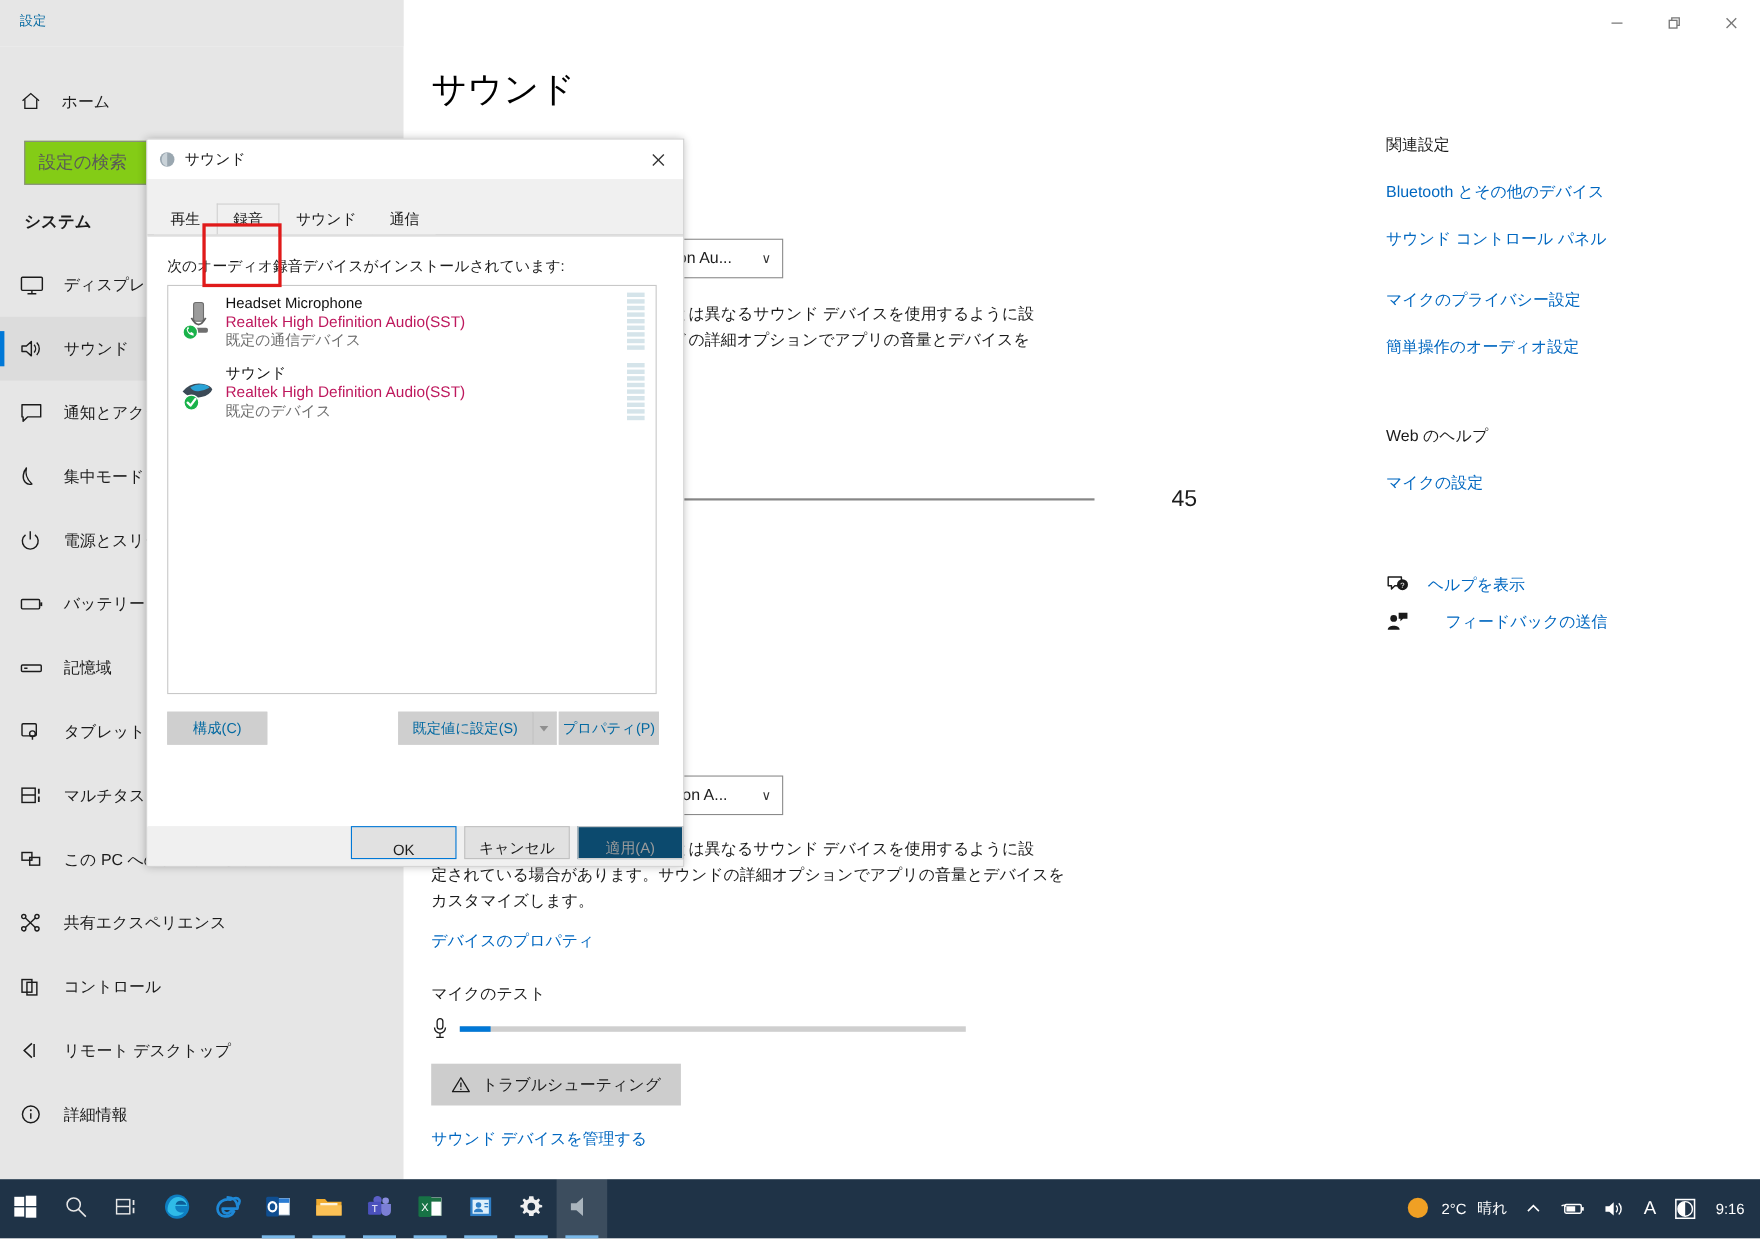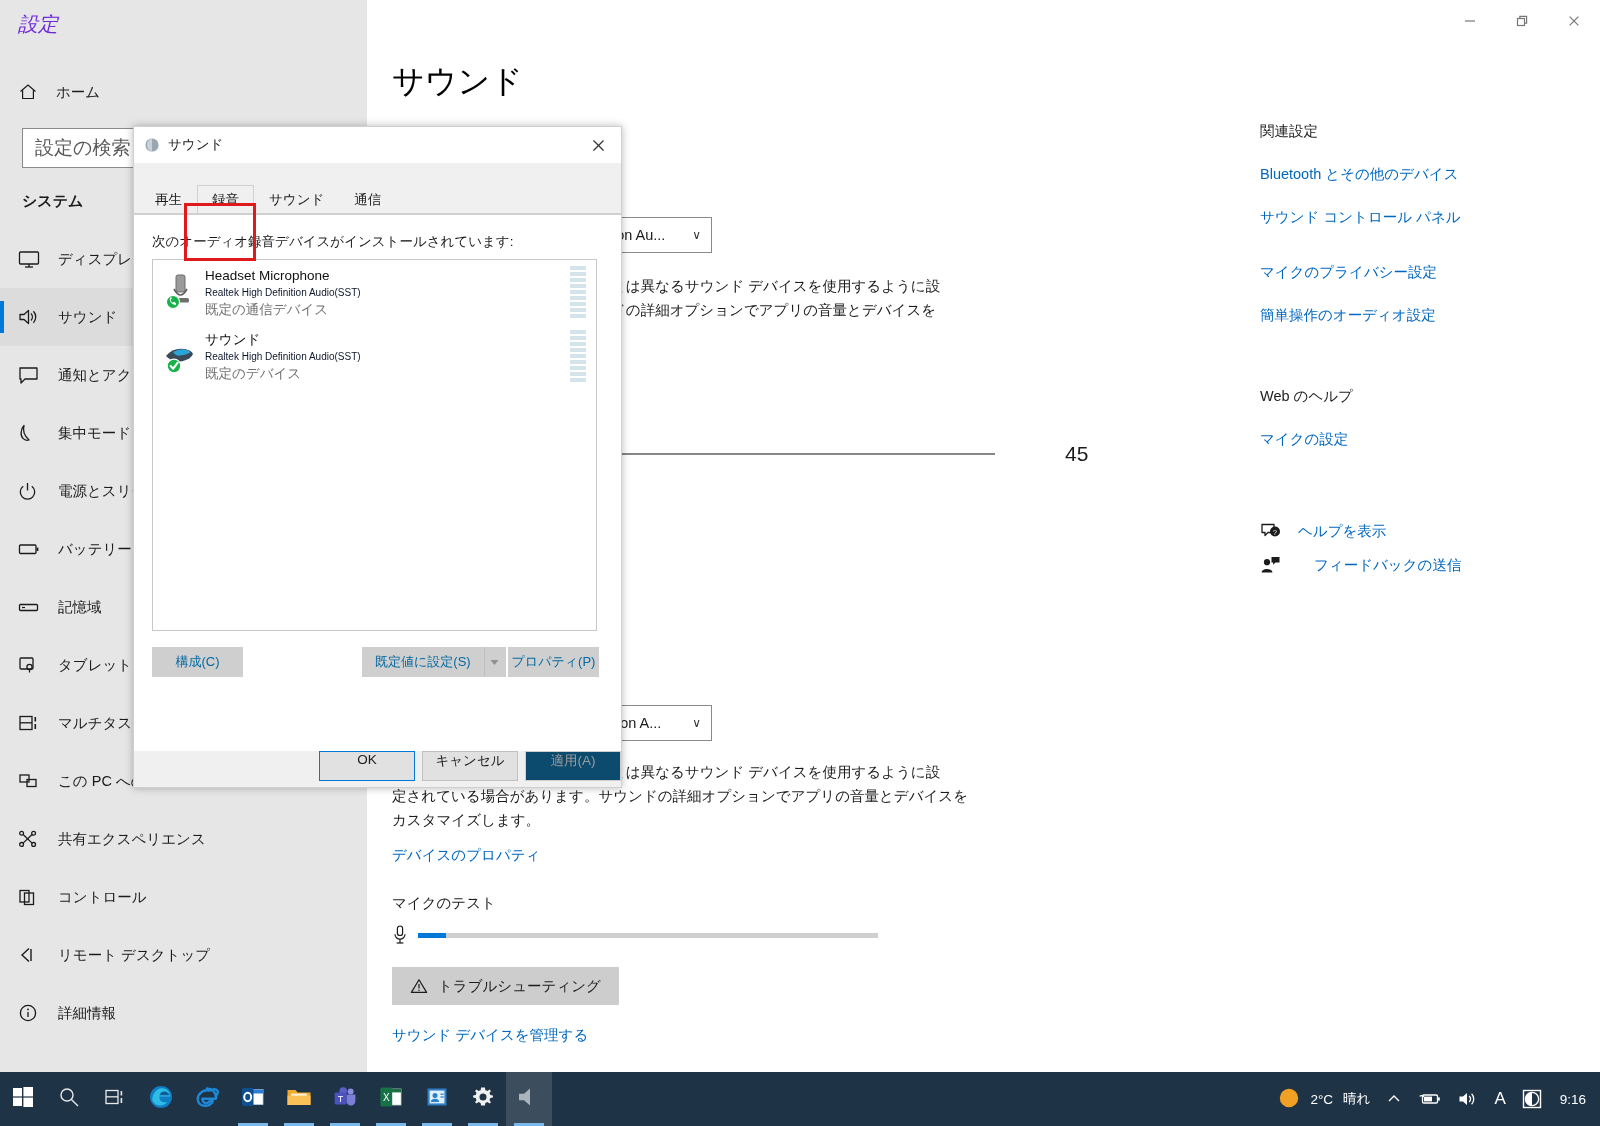--- a/index.html
+++ b/index.html
@@ -23,21 +23,21 @@
   .title-bar-left {
     position: absolute; left: 0; top: 0; width: 367px; height: 42px;
     background: #e6e6e6;
   }
   .title-bar-right {
     position: absolute; left: 367px; top: 0; width: 1233px; height: 42px;
     background: #ffffff;
   }
   .app-title {
     position: absolute; left: 18px; top: 11px;
-    font-size: 20px; color: #6d28d9; font-style: italic;
+    font-size: 12px; color: #0369a1;
   }
   .win-btns {
     position: absolute; right: 0; top: 0; height: 42px; display: flex;
   }
   .win-btn {
     width: 52px; height: 42px; display: flex; align-items: center; justify-content: center;
     color: #4a4a4a; font-size: 14px; line-height: 1;
   }
   .win-btn svg { display:block; }
 
@@ -48,23 +48,23 @@
   }
   .home-item {
     position: absolute; left: 0; top: 28px; width: 367px; height: 44px;
     display: flex; align-items: center; padding-left: 18px; box-sizing: border-box;
   }
   .home-icon { width: 28px; display:flex; align-items:center; color:#1b1b1b; }
   .home-label { font-size: 14.5px; color: #1b1b1b; margin-left: 10px; }
 
   .search-box {
     position: absolute; left: 22px; top: 86px; width: 180px; height: 40px;
-    background: #ffffff; border: 1px solid #8a8a8a; box-sizing: border-box;
+    background: #84cc16; border: 1px solid #8a8a8a; box-sizing: border-box;
     display: flex; align-items: center; padding-left: 12px;
-    font-size: 19px; color: #595959;
+    font-size: 16px; color: #595959;
   }
   .section-head {
     position: absolute; left: 22px; top: 150px;
     font-size: 15px; font-weight: bold; color: #1b1b1b;
   }
   .nav-list { position: absolute; left: 0; top: 188px; width: 367px; }
   .nav-item {
     position: relative; height: 58px; display: flex; align-items: center;
     padding-left: 18px; box-sizing: border-box;
   }
@@ -173,42 +173,42 @@
     background: #ffffff; border: 1px solid #c8c8c8; box-sizing: border-box;
     overflow: hidden;
   }
   .devrow {
     position: relative; height: 58px; display: flex; align-items: center;
     padding: 0 10px 0 8px; box-sizing: border-box;
   }
   .dev-icon { width: 40px; height: 46px; position: relative; flex: 0 0 40px; }
   .dev-text { margin-left: 4px; flex: 1 1 auto; min-width: 0; }
   .dev-name { font-size: 13.5px; color: #111; line-height: 17px; }
-  .dev-driver { font-size: 10px; color: #0f172a; line-height: 17px; }
+  .dev-driver { font-size: 14px; color: #be185d; line-height: 17px; }
   .dev-status { font-size: 13.5px; color: #6e6e6e; line-height: 17px; }
   .vu { width: 16px; flex: 0 0 16px; display: flex; flex-direction: column; gap: 2px; }
   .vu-seg { height: 4px; background: #d5e4ea; }
   .dlg-actionrow {
     position: absolute; left: 0; top: 430px; width: 487px; height: 40px;
   }
   .gbtn {
     background: #cfcfcf; color: #0369a1; font-size: 13px;
     border: 1px solid #cfcfcf; display: inline-flex; align-items: center;
     justify-content: center; box-sizing: border-box;
   }
   .splitbtn { display: inline-flex; }
   .splitbtn .main { height: 30px; padding: 0 12px; }
   .splitbtn .arrow { height: 30px; width: 22px; border-left: 1px solid #bfbfbf; }
   .dlg-footer {
     position: absolute; left: 0; top: 624px; width: 487px; height: 36px;
     background: #f0f0f0;
   }
   .fbtn {
     position: absolute; top: 0; height: 30px; width: 96px;
-    display: flex; align-items: flex-start; justify-content: center;
+    display: flex; align-items: flex-end; justify-content: center;
     font-size: 13.5px; box-sizing: border-box; cursor: pointer;
   }
   .fbtn.ok { left: 185px; background: #e1e1e1; border: 1px solid #0078d7; color: #1b1b1b; }
   .fbtn.cancel { left: 288px; background: #e1e1e1; border: 1px solid #c0c0c0; color: #1b1b1b; }
   .fbtn.apply { left: 391px; background: #0c4a6e; border: 1px solid #cfcfcf; color: #9b9b9b; }
 
   
   .taskbar {
     position: absolute; left: 0; top: 1072px; width: 1600px; height: 54px;
     background: #1f3347; display: flex; align-items: center;

